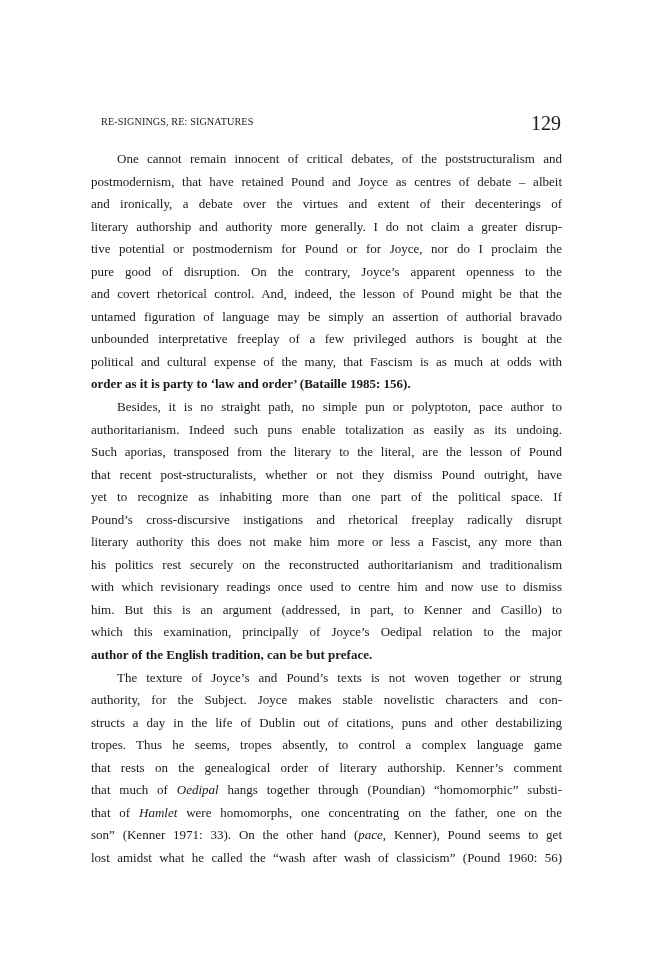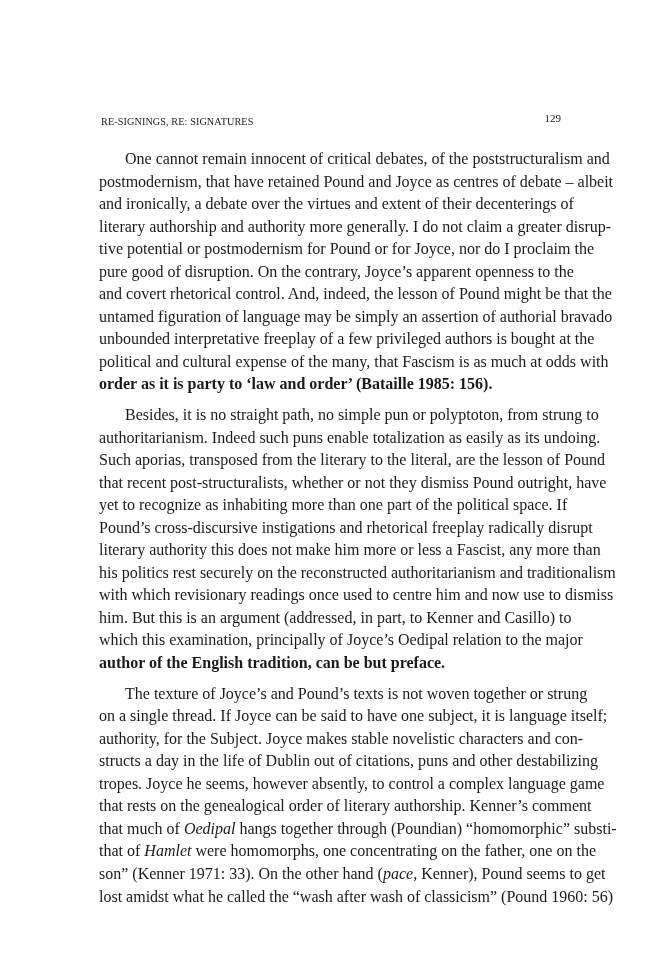--- a/index.html
+++ b/index.html
@@ -9,26 +9,26 @@
     font-family: "Liberation Serif", serif; color: #1a1a1a;
   }
   .running-head {
     position: relative; height: 24px;
   }
   .running-title {
     position: absolute; left: 10px; right: 0; top: 4px; text-align: left;
     font-size: 10.2px; letter-spacing: 0.1px;
   }
   .page-number {
-    position: absolute; right: 1px; top: 0; font-size: 11px;
+    position: absolute; right: 1px; top: 0; font-size: 20px;
   }
   .body-text { margin-top: 12px; }
   .para {
-    font-size: 16px; line-height: 22.55px; text-align: justify;
-    text-indent: 26px; margin: 8px; hyphens: manual;
+    font-size: 13px; line-height: 22.55px; text-align: justify;
+    text-indent: 26px; margin: 0; hyphens: manual;
   }
   .para .line { display: block; text-align: justify; text-align-last: justify; text-indent: 0; white-space: nowrap; }
   .para .line.first { padding-left: 26px; }
   .para .line.last { text-align-last: left; font-weight: bold; }
   em { font-style: italic; }
 </style>
 </head>
 <body>
 
 <div class="page">
@@ -44,39 +44,38 @@
         <span class="line">literary authorship and authority more generally. I do not claim a greater disrup-</span>
         <span class="line">tive potential or postmodernism for Pound or for Joyce, nor do I proclaim the</span>
         <span class="line">pure good of disruption. On the contrary, Joyce’s apparent openness to the</span>
         <span class="line">and covert rhetorical control. And, indeed, the lesson of Pound might be that the</span>
         <span class="line">untamed figuration of language may be simply an assertion of authorial bravado</span>
         <span class="line">unbounded interpretative freeplay of a few privileged authors is bought at the</span>
         <span class="line">political and cultural expense of the many, that Fascism is as much at odds with</span>
         <span class="line last">order as it is party to ‘law and order’ (Bataille 1985: 156).</span>
       </div>
     <div class="para">
-        <span class="line first">Besides, it is no straight path, no simple pun or polyptoton, from strung to</span>
+        <span class="line first">Besides, it is no straight path, no simple pun or polyptoton, pace author to</span>
         <span class="line">authoritarianism. Indeed such puns enable totalization as easily as its undoing.</span>
         <span class="line">Such aporias, transposed from the literary to the literal, are the lesson of Pound</span>
         <span class="line">that recent post-structuralists, whether or not they dismiss Pound outright, have</span>
         <span class="line">yet to recognize as inhabiting more than one part of the political space. If</span>
         <span class="line">Pound’s cross-discursive instigations and rhetorical freeplay radically disrupt</span>
         <span class="line">literary authority this does not make him more or less a Fascist, any more than</span>
         <span class="line">his politics rest securely on the reconstructed authoritarianism and traditionalism</span>
         <span class="line">with which revisionary readings once used to centre him and now use to dismiss</span>
         <span class="line">him. But this is an argument (addressed, in part, to Kenner and Casillo) to</span>
         <span class="line">which this examination, principally of Joyce’s Oedipal relation to the major</span>
         <span class="line last">author of the English tradition, can be but preface.</span>
       </div>
     <div class="para">
         <span class="line first">The texture of Joyce’s and Pound’s texts is not woven together or strung</span>
-        <span class="line">on a single thread. If Joyce can be said to have one subject, it is language itself;</span>
         <span class="line">authority, for the Subject. Joyce makes stable novelistic characters and con-</span>
         <span class="line">structs a day in the life of Dublin out of citations, puns and other destabilizing</span>
-        <span class="line">tropes. Joyce he seems, however absently, to control a complex language game</span>
+        <span class="line">tropes. Thus he seems, tropes absently, to control a complex language game</span>
         <span class="line">that rests on the genealogical order of literary authorship. Kenner’s comment</span>
         <span class="line">that much of <em>Oedipal</em> hangs together through (Poundian) “homomorphic” substi-</span>
         <span class="line">that of <em>Hamlet</em> were homomorphs, one concentrating on the father, one on the</span>
         <span class="line">son” (Kenner 1971: 33). On the other hand (<em>pace</em>, Kenner), Pound seems to get</span>
         <span class="line">lost amidst what he called the “wash after wash of classicism” (Pound 1960: 56)</span>
       </div>
   </div>
 </div>
 
 </body></html>

